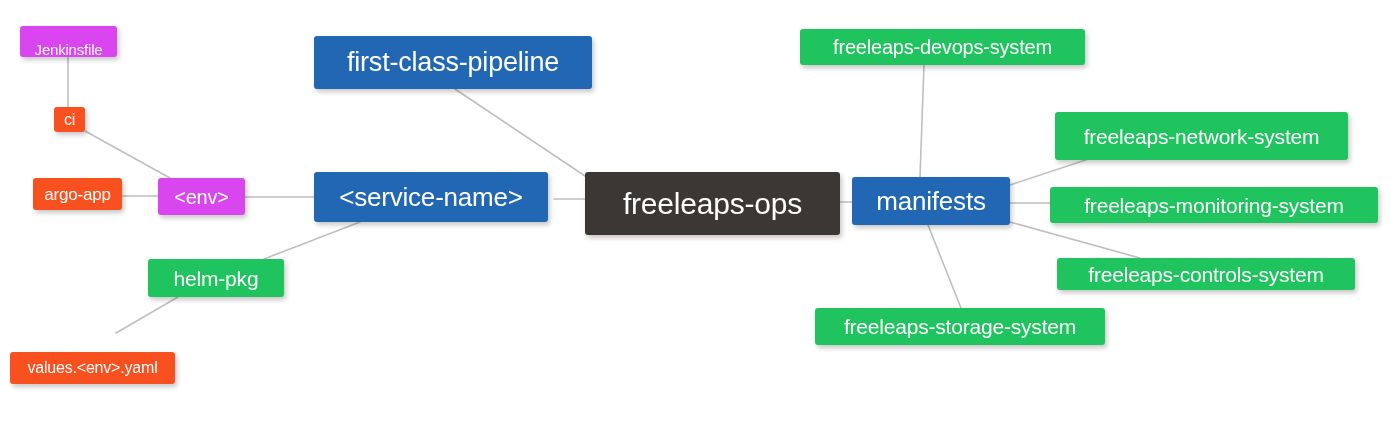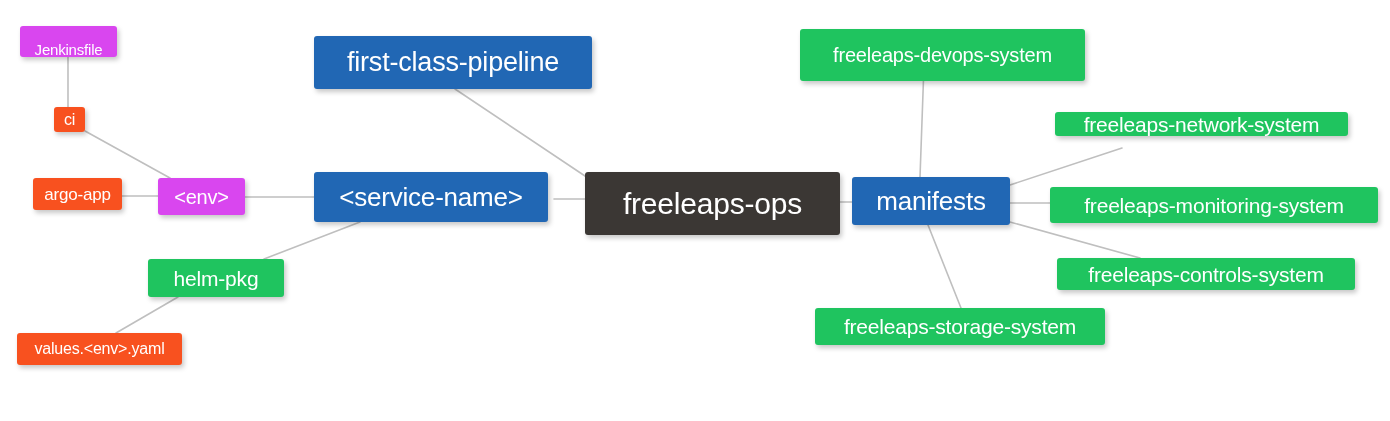--- a/index.html
+++ b/index.html
@@ -84,27 +84,27 @@
       </div>
       <div class="node" style="left: 33px; top: 178px; width: 89px; height: 32px; background: rgb(248, 81, 31); font-size: 17px;">
         <span class="node-label">argo-app</span>
       </div>
       <div class="node" style="left: 54px; top: 107px; width: 31px; height: 25px; background: rgb(248, 81, 31); font-size: 16px;">
         <span class="node-label">ci</span>
       </div>
       <div class="node" style="left: 20px; top: 26px; width: 97px; height: 31px; background: #d946ef; font-size: 15px; align-items: flex-end;">
         <span class="node-label">Jenkinsfile</span>
       </div>
-      <div class="node" style="left: 10px; top: 333px; width: 165px; height: 32px; background: rgb(248, 81, 31); font-size: 16px; margin-left: 7px;">
+      <div class="node" style="left: 10px; top: 352px; width: 165px; height: 32px; background: rgb(248, 81, 31); font-size: 16px;">
         <span class="node-label">values.&lt;env&gt;.yaml</span>
       </div>
-      <div class="node" style="left: 800px; top: 29px; width: 285px; height: 52px; background: rgb(31, 196, 95); font-size: 20px;">
+      <div class="node" style="left: 800px; top: 29px; width: 285px; height: 36px; background: rgb(31, 196, 95); font-size: 20px;">
         <span class="node-label">freeleaps-devops-system</span>
       </div>
-      <div class="node" style="left: 1055px; top: 112px; width: 293px; height: 24px; background: rgb(31, 196, 95); font-size: 21px;">
+      <div class="node" style="left: 1055px; top: 112px; width: 293px; height: 48px; background: rgb(31, 196, 95); font-size: 21px;">
         <span class="node-label">freeleaps-network-system</span>
       </div>
       <div class="node" style="left: 1050px; top: 187px; width: 328px; height: 36px; background: rgb(31, 196, 95); font-size: 21px;">
         <span class="node-label">freeleaps-monitoring-system</span>
       </div>
       <div class="node" style="left: 1057px; top: 258px; width: 298px; height: 32px; background: rgb(31, 196, 95); font-size: 21px;">
         <span class="node-label">freeleaps-controls-system</span>
       </div>
       <div class="node" style="left: 815px; top: 308px; width: 290px; height: 37px; background: rgb(31, 196, 95); font-size: 21px;">
         <span class="node-label">freeleaps-storage-system</span>

